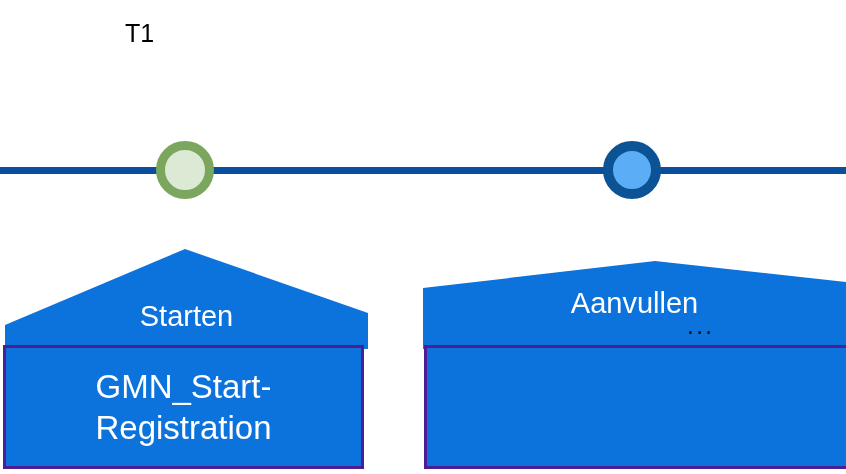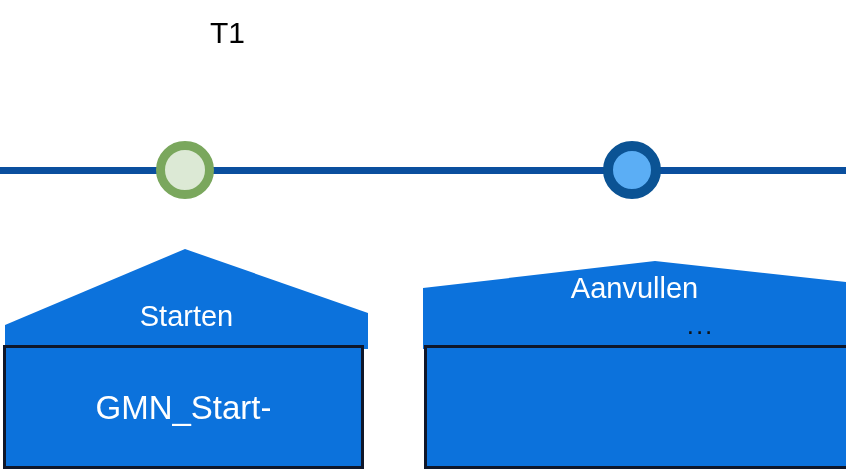--- a/index.html
+++ b/index.html
@@ -24,23 +24,23 @@
     left: 0px;
     top: 167px;
     width: 846px;
     height: 7px;
     background: #0a4f9e;
   }
 
   
   .tick-label {
     position: absolute;
-    text-align: right;
+    text-align: left;
     color: #000000;
-    font-size: 30px;
+    font-size: 25px;
     line-height: 30px;
     font-family: "Liberation Sans", sans-serif;
     white-space: nowrap;
   }
   #tick-label-t1 { left: 125px; top: 18px; width: 120px; }
   #tick-label-t2 { left: 595px; top: 18px; width: 120px; }
 
   
   .milestone {
     position: absolute;
@@ -76,41 +76,41 @@
     text-align: center;
     color: #ffffff;
     font-size: 29px;
     line-height: 34px;
     font-family: "Liberation Sans", sans-serif;
     white-space: nowrap;
   }
   #banner-start      { left: 5px;  top: 247px;  width: 363px; height: 102px; }
   #banner-start .banner-text   { top: 52px; }
   #banner-amend      { left: 423px; top: 259px; width: 423px; height: 90px; }
-  #banner-amend .banner-text   { top: 12px; }
+  #banner-amend .banner-text   { top: 27px; }
 
   .banner-ellipsis {
     position: absolute;
     left: 0;
     width: 100%;
     text-align: center;
     color: #111111;
     font-size: 26px;
     line-height: 14px;
     letter-spacing: 2px;
     font-family: "Liberation Sans", sans-serif;
   }
   #banner-amend .banner-ellipsis { top: 59px; padding-left: 66px; }
 
   
   .code-box {
     position: absolute;
     box-sizing: border-box;
     background: #0c72dc;
-    border: 3px solid #0f172a;
+    border: 3px solid #4c1d95;
     color: #ffffff;
     font-size: 33px;
     line-height: 41px;
     font-family: "Liberation Sans", sans-serif;
     text-align: center;
     display: flex;
     align-items: center;
     justify-content: center;
     padding: 0 6px;
   }
@@ -151,20 +151,21 @@
     <svg width="423" height="90" viewBox="0 0 423 90">
       <polygon points="0,29 232,2 423,23 423,90 0,90" fill="#0c72dc"></polygon>
     </svg>
     <div class="banner-text">Aanvullen</div>
     <div class="banner-ellipsis">...</div>
   </div>
 
   <div class="code-box" id="code-box-start">
     <span>
       <span class="line">GMN_Start-</span>
+      <span class="line">Registration</span>
     </span>
   </div>
 
   <div class="code-box" id="code-box-amend">
     <span>
     </span>
   </div>
 
 </div>
 

